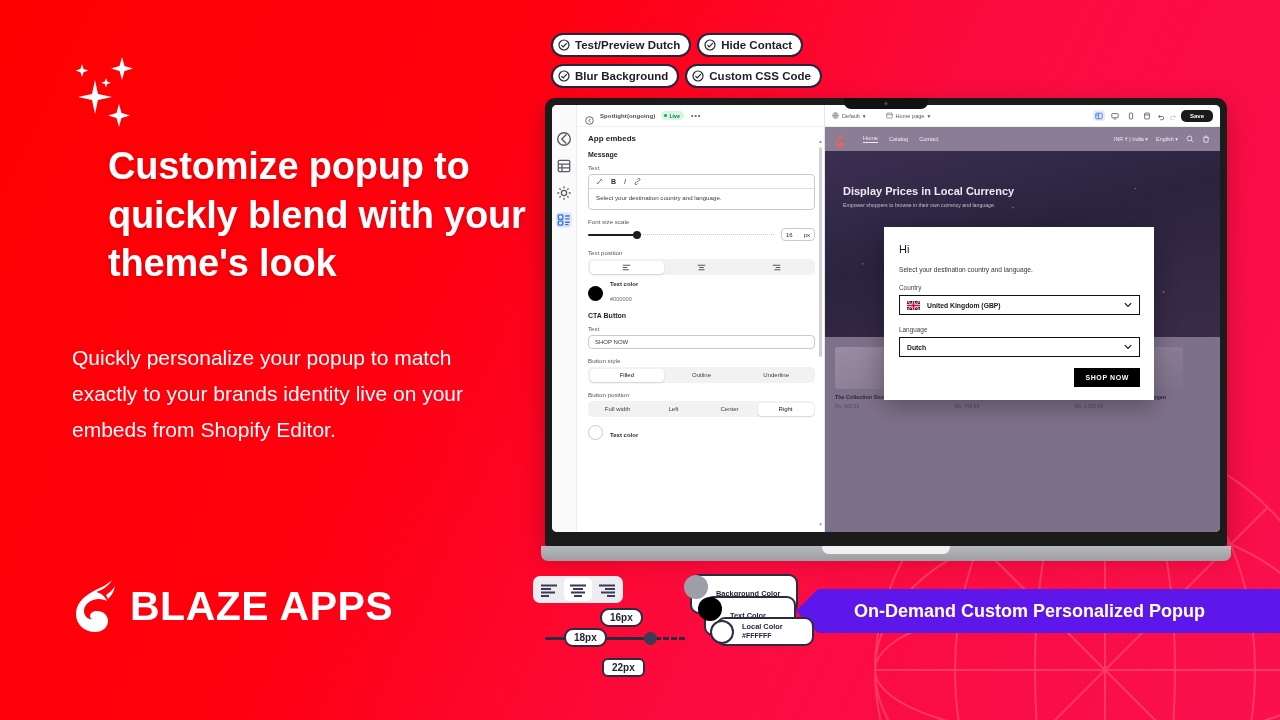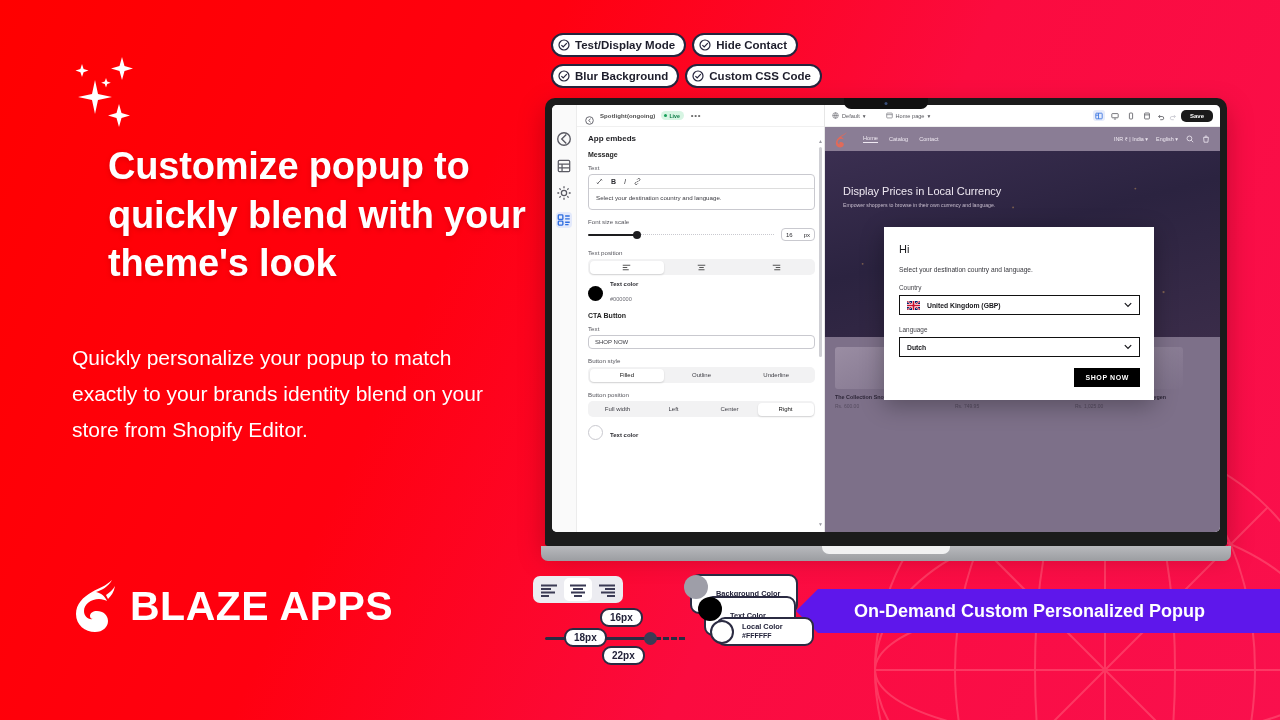--- a/index.html
+++ b/index.html
@@ -136,21 +136,21 @@
   .tbtn.on { background:#e6ecfb; }
   .save-btn { background:#1a1a1a; color:#fff; font-size:6px; font-weight:700; border-radius:5px; padding:3px 9px; }
 
   .store-nav { height:24px; background:#8a7d95; display:flex; align-items:center; padding:0 10px; gap:11px; }
   .store-nav .sbrand { width:17px; height:17px; }
   .store-nav .nlink { font-size:5.6px; color:#efe9f2; }
   .store-nav .nlink.act { border-bottom:1px solid #efe9f2; padding-bottom:1px;}
   .store-nav .right { margin-left:auto; display:flex; align-items:center; gap:8px; font-size:5.4px; color:#efe9f2; }
 
   .hero { height:186px; background: linear-gradient(165deg,#3b2f51 0%, #2b2340 45%, #3a2c49 100%); position:relative; padding:34px 0 0 18px;}
-  .hero .h1 { font-size:11px; font-weight:400; color:#efe9f2; }
+  .hero .h1 { font-size:11px; font-weight:700; color:#efe9f2; }
   .hero .h2 { font-size:5.2px; color:#c6bccc; margin-top:5px; }
   .hero .specks { position:absolute; inset:0; }
 
   .prow { display:flex; gap:12px; padding:10px 0 0 10px; }
   .pcard { width:108px; }
   .pcard .pimg { height:42px; border-radius:3px; background:linear-gradient(150deg,#9a8da3,#7d7089); }
   .pcard .ptitle { font-size:5.4px; font-weight:700; color:#2e2739; margin-top:5px; }
   .pcard .pprice { font-size:5px; color:#564c60; margin-top:3px; }
 
   
@@ -215,41 +215,41 @@
       <path d="M60 5 L62.5 14 L71 16.5 L62.5 19 L60 28 L57.5 19 L49 16.5 L57.5 14 Z"></path>
       <path d="M57 52 L59.5 61 L68 63.5 L59.5 66 L57 75 L54.5 66 L46 63.5 L54.5 61 Z"></path>
       <path d="M20 12 L21.6 17 L26.5 18.6 L21.6 20.2 L20 25 L18.4 20.2 L13.5 18.6 L18.4 17 Z"></path>
       <path d="M44 26 L45.2 29.6 L48.8 30.8 L45.2 32 L44 35.6 L42.8 32 L39.2 30.8 L42.8 29.6 Z"></path>
     </svg>
   </div>
 
   <div class="headline">
     <span class="lead">Customize</span><span> popup to quickly blend with your theme's look</span>
   </div>
-  <div class="subcopy">Quickly personalize your popup to match exactly to your brands identity blend on your store from Shopify Editor.</div>
+  <div class="subcopy">Quickly personalize your popup to match exactly to your brands identity live on your embeds from Shopify Editor.</div>
 
   <div class="logo">
     <span class="mark">
       <svg viewBox="0 0 52 56" fill="#ffffff">
         <path d="M40 2c-6 6-13 8-20 12C11 19 4 26 4 36c0 11 9 18 19 18 8 0 13-5 13-11 0-6-5-10-11-10-4 0-7 2-7 5 0 2 1 3 3 3-5 1-9-3-9-8 0-7 7-12 15-12 3 0 6 1 8 2-2-5-6-8-11-9 6-2 12-5 16-12z"></path>
         <path d="M34 17c3-2 7-5 9-9-1 6-4 10-7 13z"></path>
       </svg>
     </span>
     <span class="wordmark">BLAZE APPS</span>
   </div>
 
   <div class="chips">
     <div class="chip">
       <span class="ck">
         <svg viewBox="0 0 12 12" fill="none" stroke="#25253d" stroke-width="1.2">
             <circle cx="6" cy="6" r="5"></circle>
             <path d="M3.4 6.2 5.2 8 8.8 4.2"></path>
           </svg>
       </span>
-      <span>Test/Display Mode</span>
+      <span>Test/Preview Dutch</span>
     </div>
     <div class="chip">
       <span class="ck">
         <svg viewBox="0 0 12 12" fill="none" stroke="#25253d" stroke-width="1.2">
             <circle cx="6" cy="6" r="5"></circle>
             <path d="M3.4 6.2 5.2 8 8.8 4.2"></path>
           </svg>
       </span>
       <span>Hide Contact</span>
     </div>
@@ -608,21 +608,21 @@
         </svg>
     </div>
   </div>
 
   <div class="size-widget">
     <span class="strack"></span>
     <span class="sdash"></span>
     <span class="sknob"></span>
     <span class="pill" style="left:60px; top:-2px;">16px</span>
     <span class="pill" style="left:24px; top:18px;">18px</span>
-    <span class="pill" style="left:62px; top:36px;">22px</span>
+    <span class="pill" style="left:62px; top:48px;border-radius:6px;">22px</span>
   </div>
 
   <div class="color-cards">
     <div class="ccard" style="left:12px; top:0; width:108px;">
       <span class="cdot" style="background:#9e9ea8"></span>
       <span class="ctext">Background Color</span>
     </div>
     <div class="ccard" style="left:26px; top:22px; width:92px;">
       <span class="cdot" style="background:#000000"></span>
       <span class="ctext">Text Color</span>

